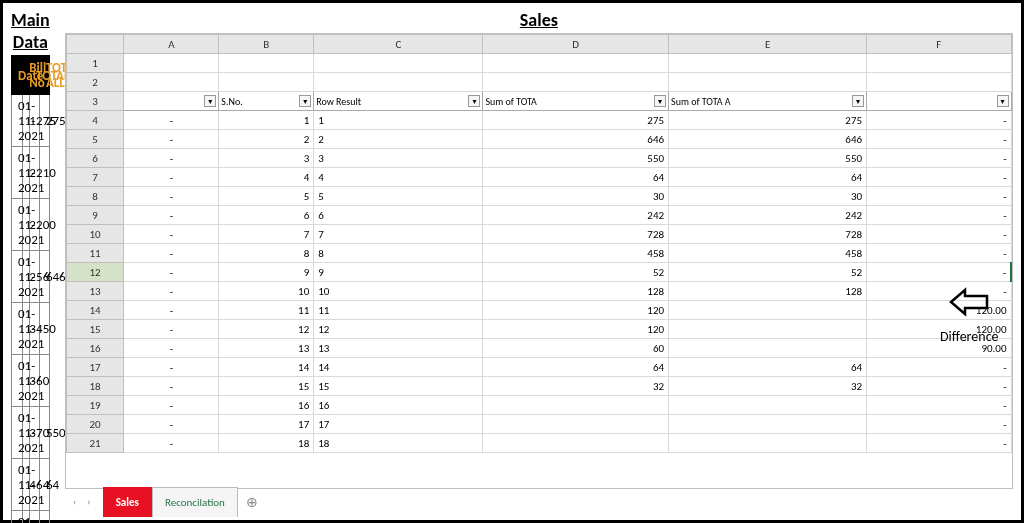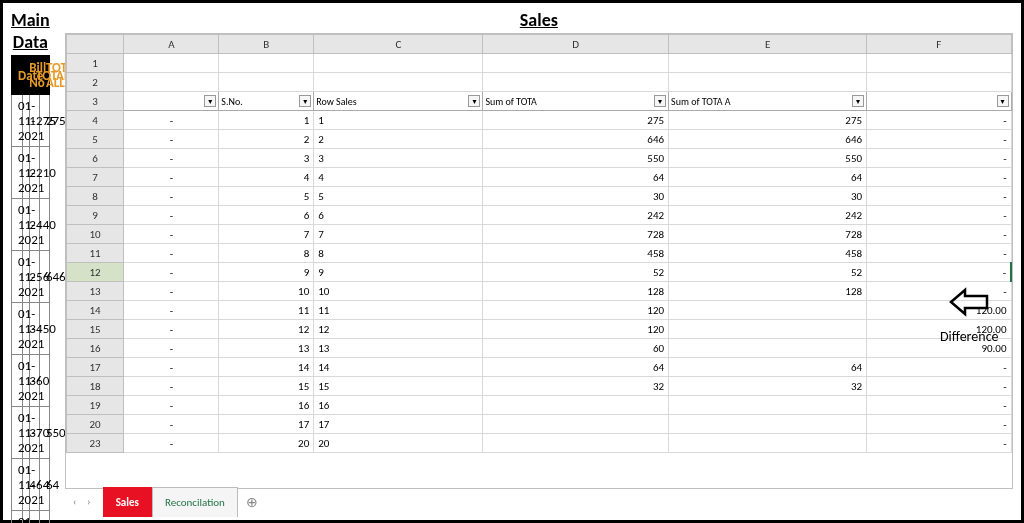--- a/index.html
+++ b/index.html
@@ -208,21 +208,21 @@
             </tr>
             <tr>
               <td>01-11-2021</td>
               <td>2</td>
               <td>210</td>
               <td></td>
             </tr>
             <tr>
               <td>01-11-2021</td>
               <td>2</td>
-              <td>440</td>
+              <td>200</td>
               <td></td>
             </tr>
             <tr>
               <td>01-11-2021</td>
               <td>2</td>
               <td>56</td>
               <td>646</td>
             </tr>
             <tr>
               <td>01-11-2021</td>
@@ -311,21 +311,21 @@
                   </div>
                 </td>
                 <td class="filter-cell">
                   <div class="filter-inner">
                     <span>S.No.</span>
                     <span class="arrow">▾</span>
                   </div>
                 </td>
                 <td class="filter-cell">
                   <div class="filter-inner">
-                    <span>Row Sales</span>
+                    <span>Row Result</span>
                     <span class="arrow">▾</span>
                   </div>
                 </td>
                 <td class="filter-cell">
                   <div class="filter-inner">
                     <span>Sum of TOTA</span>
                     <span class="arrow">▾</span>
                   </div>
                 </td>
                 <td class="filter-cell">
@@ -488,24 +488,24 @@
               <tr>
                 <th class="rowhead">20</th>
                 <td class="c">-</td>
                 <td class="r">17</td>
                 <td class="l">17</td>
                 <td class="r"></td>
                 <td class="r"></td>
                 <td class="r">-</td>
               </tr>
               <tr>
-                <th class="rowhead">23</th>
-                <td class="c">-</td>
-                <td class="r">20</td>
-                <td class="l">20</td>
+                <th class="rowhead">21</th>
+                <td class="c">-</td>
+                <td class="r">18</td>
+                <td class="l">18</td>
                 <td class="r"></td>
                 <td class="r"></td>
                 <td class="r">-</td>
               </tr>
             </tbody>
       </table>
     </div>
 
     <div class="sheet-tabs">
       <span class="sheet-nav">‹  ›</span>

